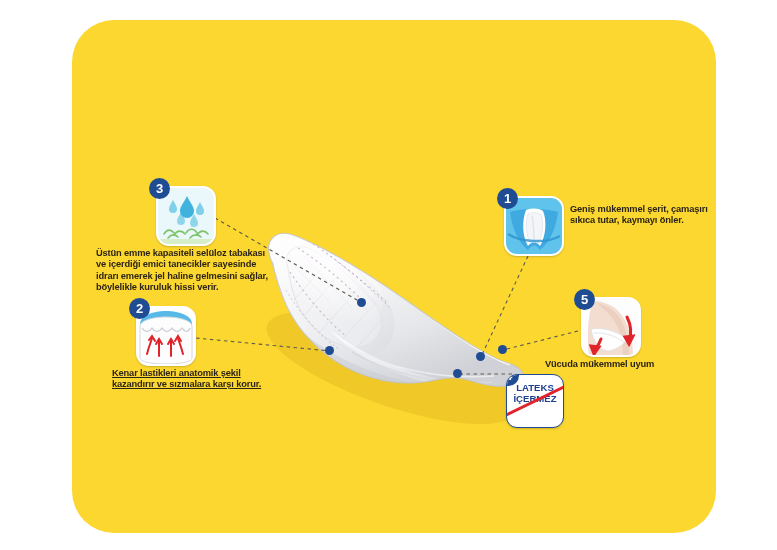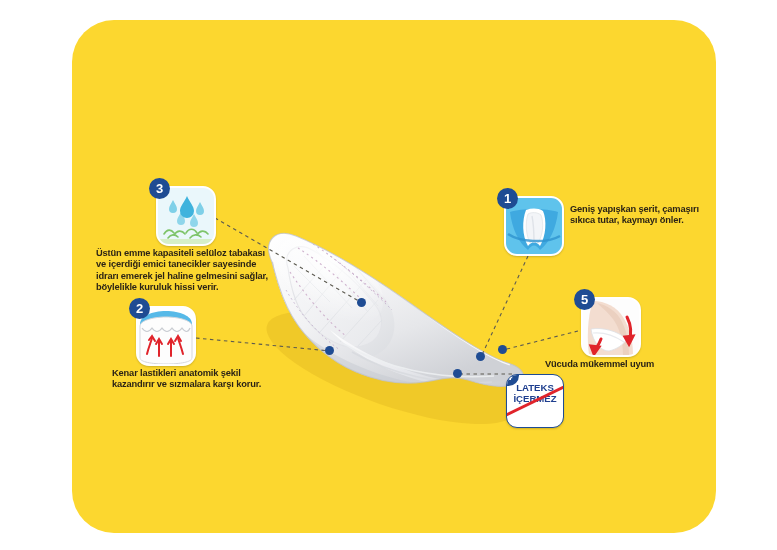--- a/index.html
+++ b/index.html
@@ -50,21 +50,21 @@
     letter-spacing:-0.15px;
   }
   .desc-center{text-align:left;}
   .desc-left{text-align:left;}
 
   
   #c3{left:156px;top:186px;}
   #c3 .desc{position:absolute;left:-60px;top:62px;width:176px;}
 
   #c2{left:136px;top:306px;}
-  #c2 .desc{position:absolute;left:-24px;top:62px;width:152px;}
+  #c2 .desc{position:absolute;left:-24px;top:62px;width:152px;text-decoration:underline;}
 
   #c1{left:504px;top:196px;}
   #c1 .desc{position:absolute;left:66px;top:8px;width:150px;}
 
   #c5{left:581px;top:297px;}
   #c5 .desc{position:absolute;left:-36px;top:62px;width:130px;}
 
   #c4{left:506px;top:374px;}
 
   
@@ -296,21 +296,21 @@
                    C30,43 26,43 22,48 C16,38 16,22 20,12 Z" fill="#ffffff"></path>
           <path d="M22,16 C26,14 31,14 35,17 C38,25 37,37 32,45
                    C29,41 27,41 24,45 C20,37 19,25 22,16 Z" fill="#f3f5f8" stroke="#e1e4e9" stroke-width="0.8"></path>
 
           <path d="M26,18 C28,28 28,38 28,45" stroke="#dfe3e9" stroke-width="1.4" fill="none"></path>
 
           <path d="M2,36 C14,44 40,46 54,38" stroke="#2e93cf" stroke-width="2.5" fill="none" opacity="0.8"></path>
         </svg>
       </div>
     </div>
-    <div class="desc desc-left">Geniş yapışkan şerit, çamaşırı sıkıca tutar, kaymayı önler.</div>
+    <div class="desc desc-left">Geniş mükemmel şerit, çamaşırı sıkıca tutar, kaymayı önler.</div>
   </div>
 
   <div class="callout" id="c5">
     <div class="icon-box">
       <span class="badge">5</span>
       <div class="icon-inner">
         <svg viewBox="0 0 56 56" width="56" height="56" xmlns="http://www.w3.org/2000/svg">
           <rect x="0" y="0" width="56" height="56" fill="#fdfdfd"></rect>
 
           <path d="M10,2 C22,2 34,8 40,18 C46,28 50,40 50,56 L6,56

